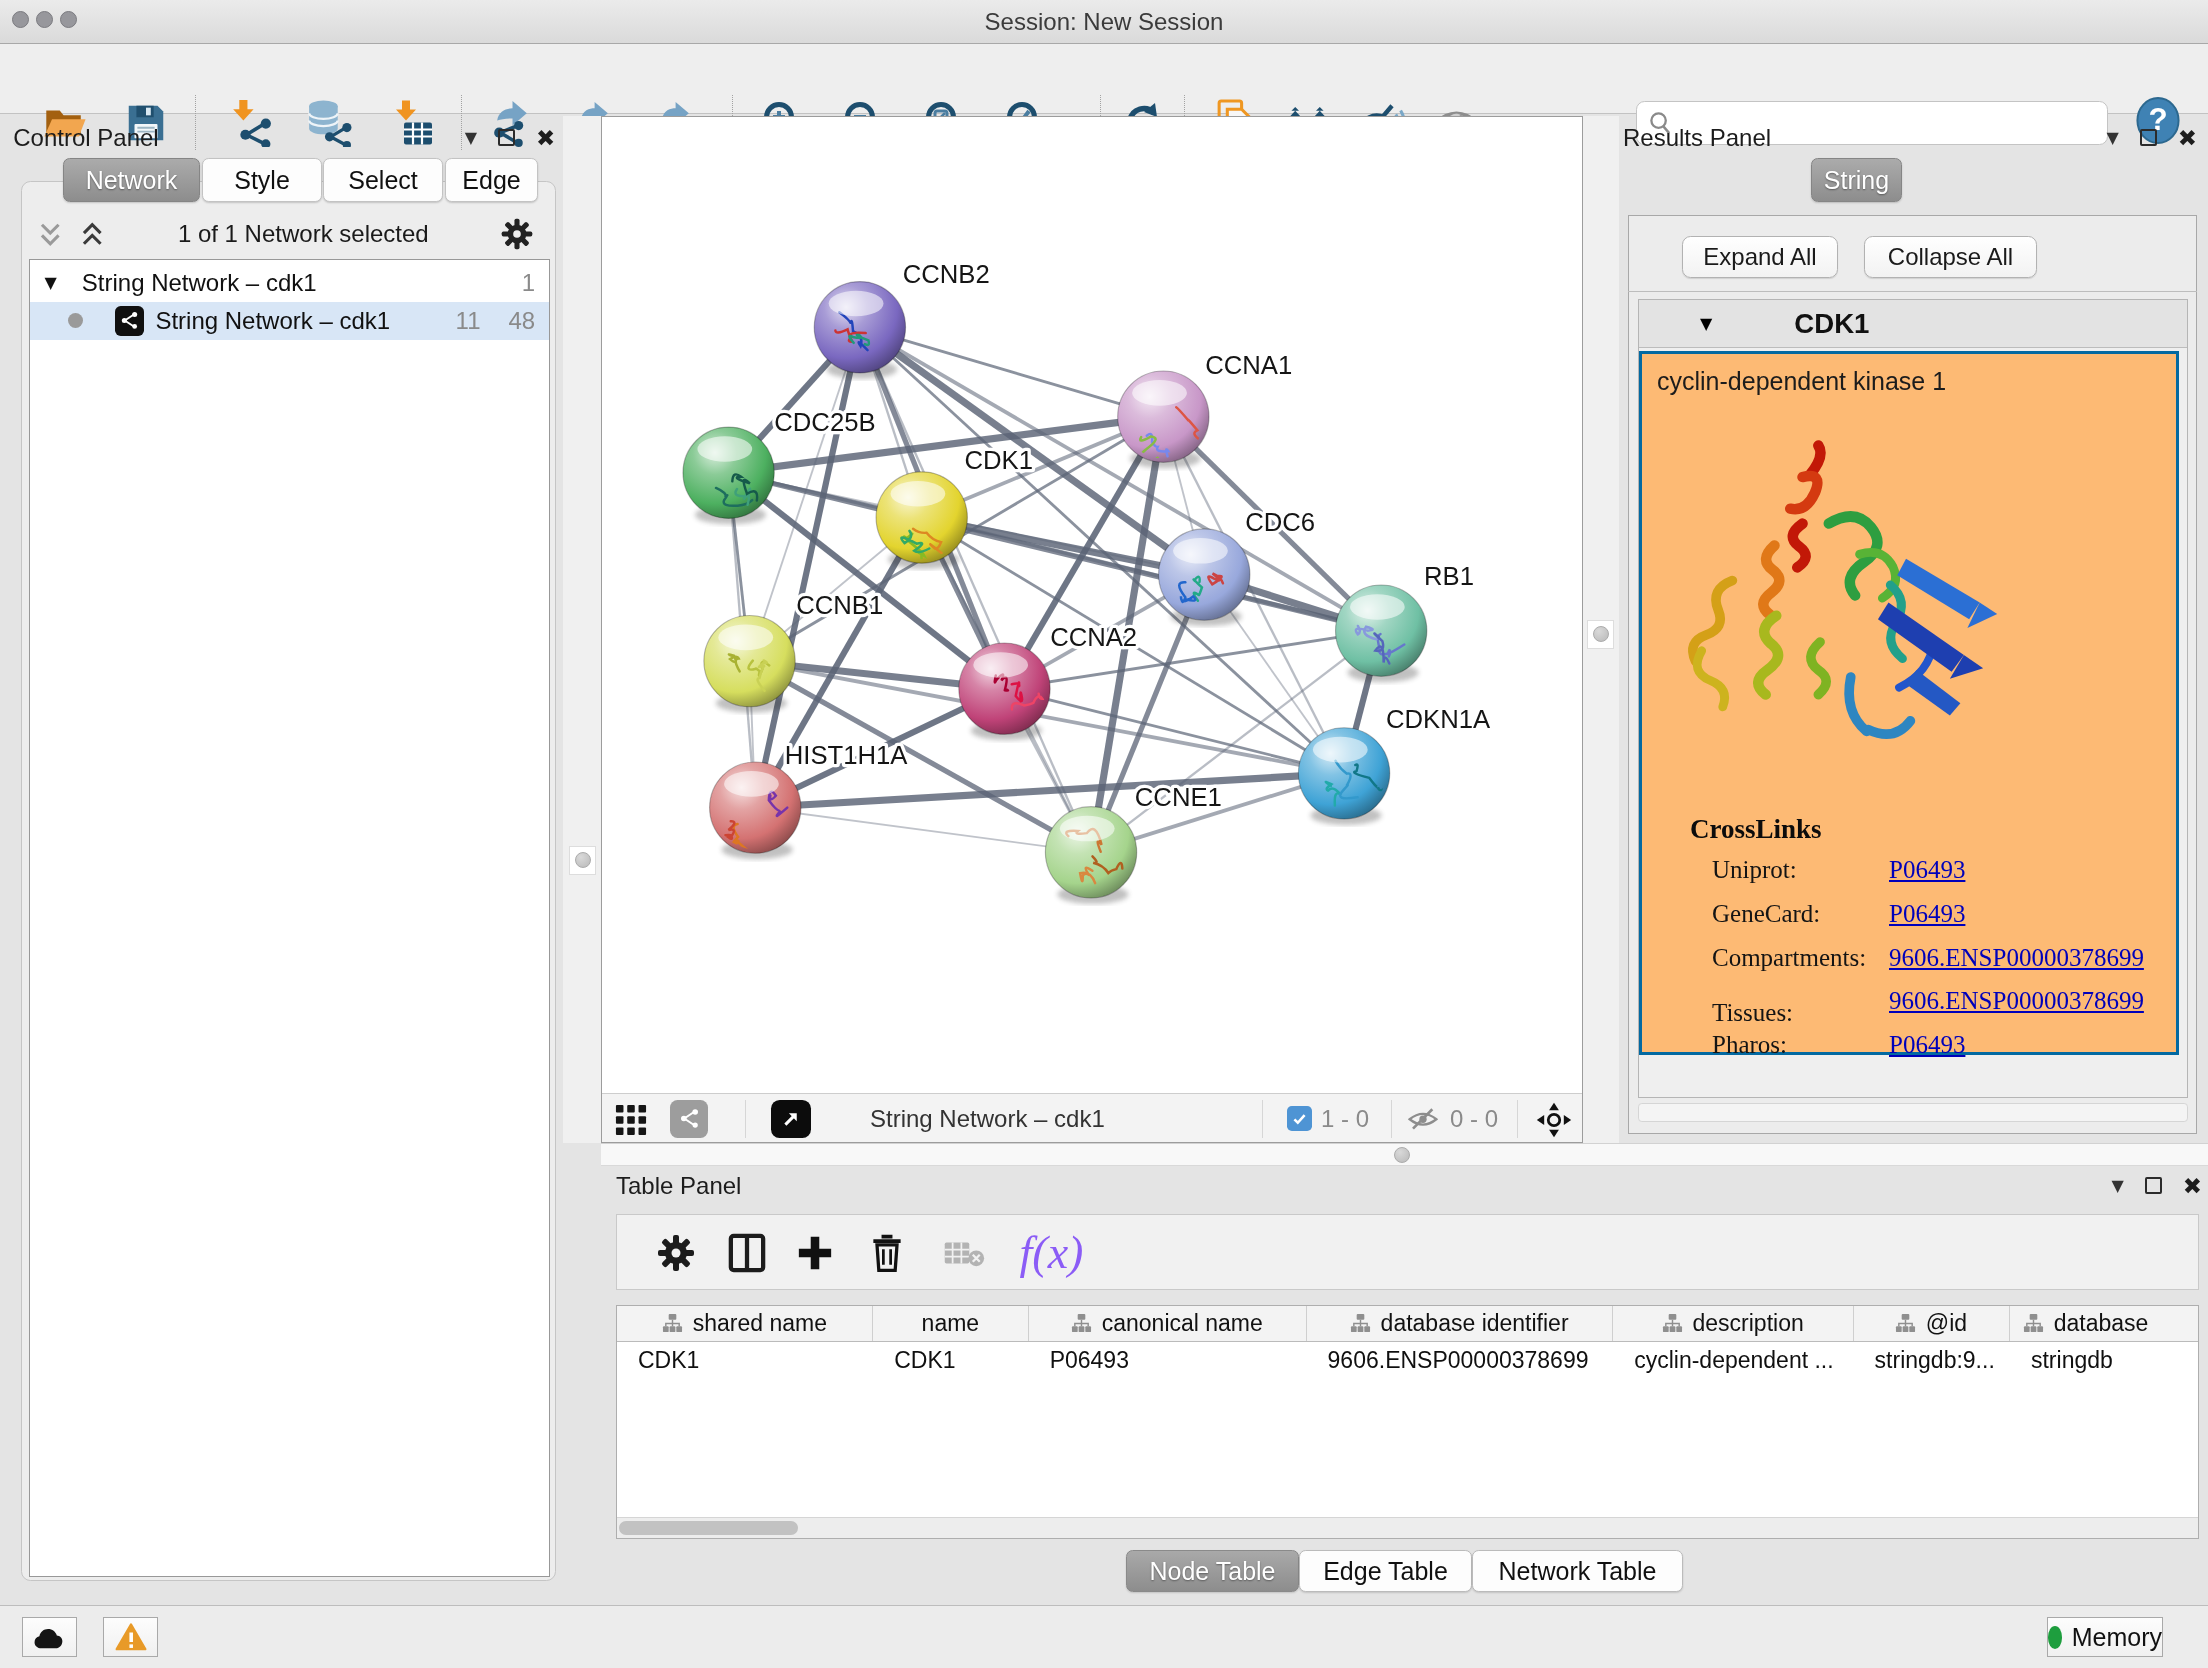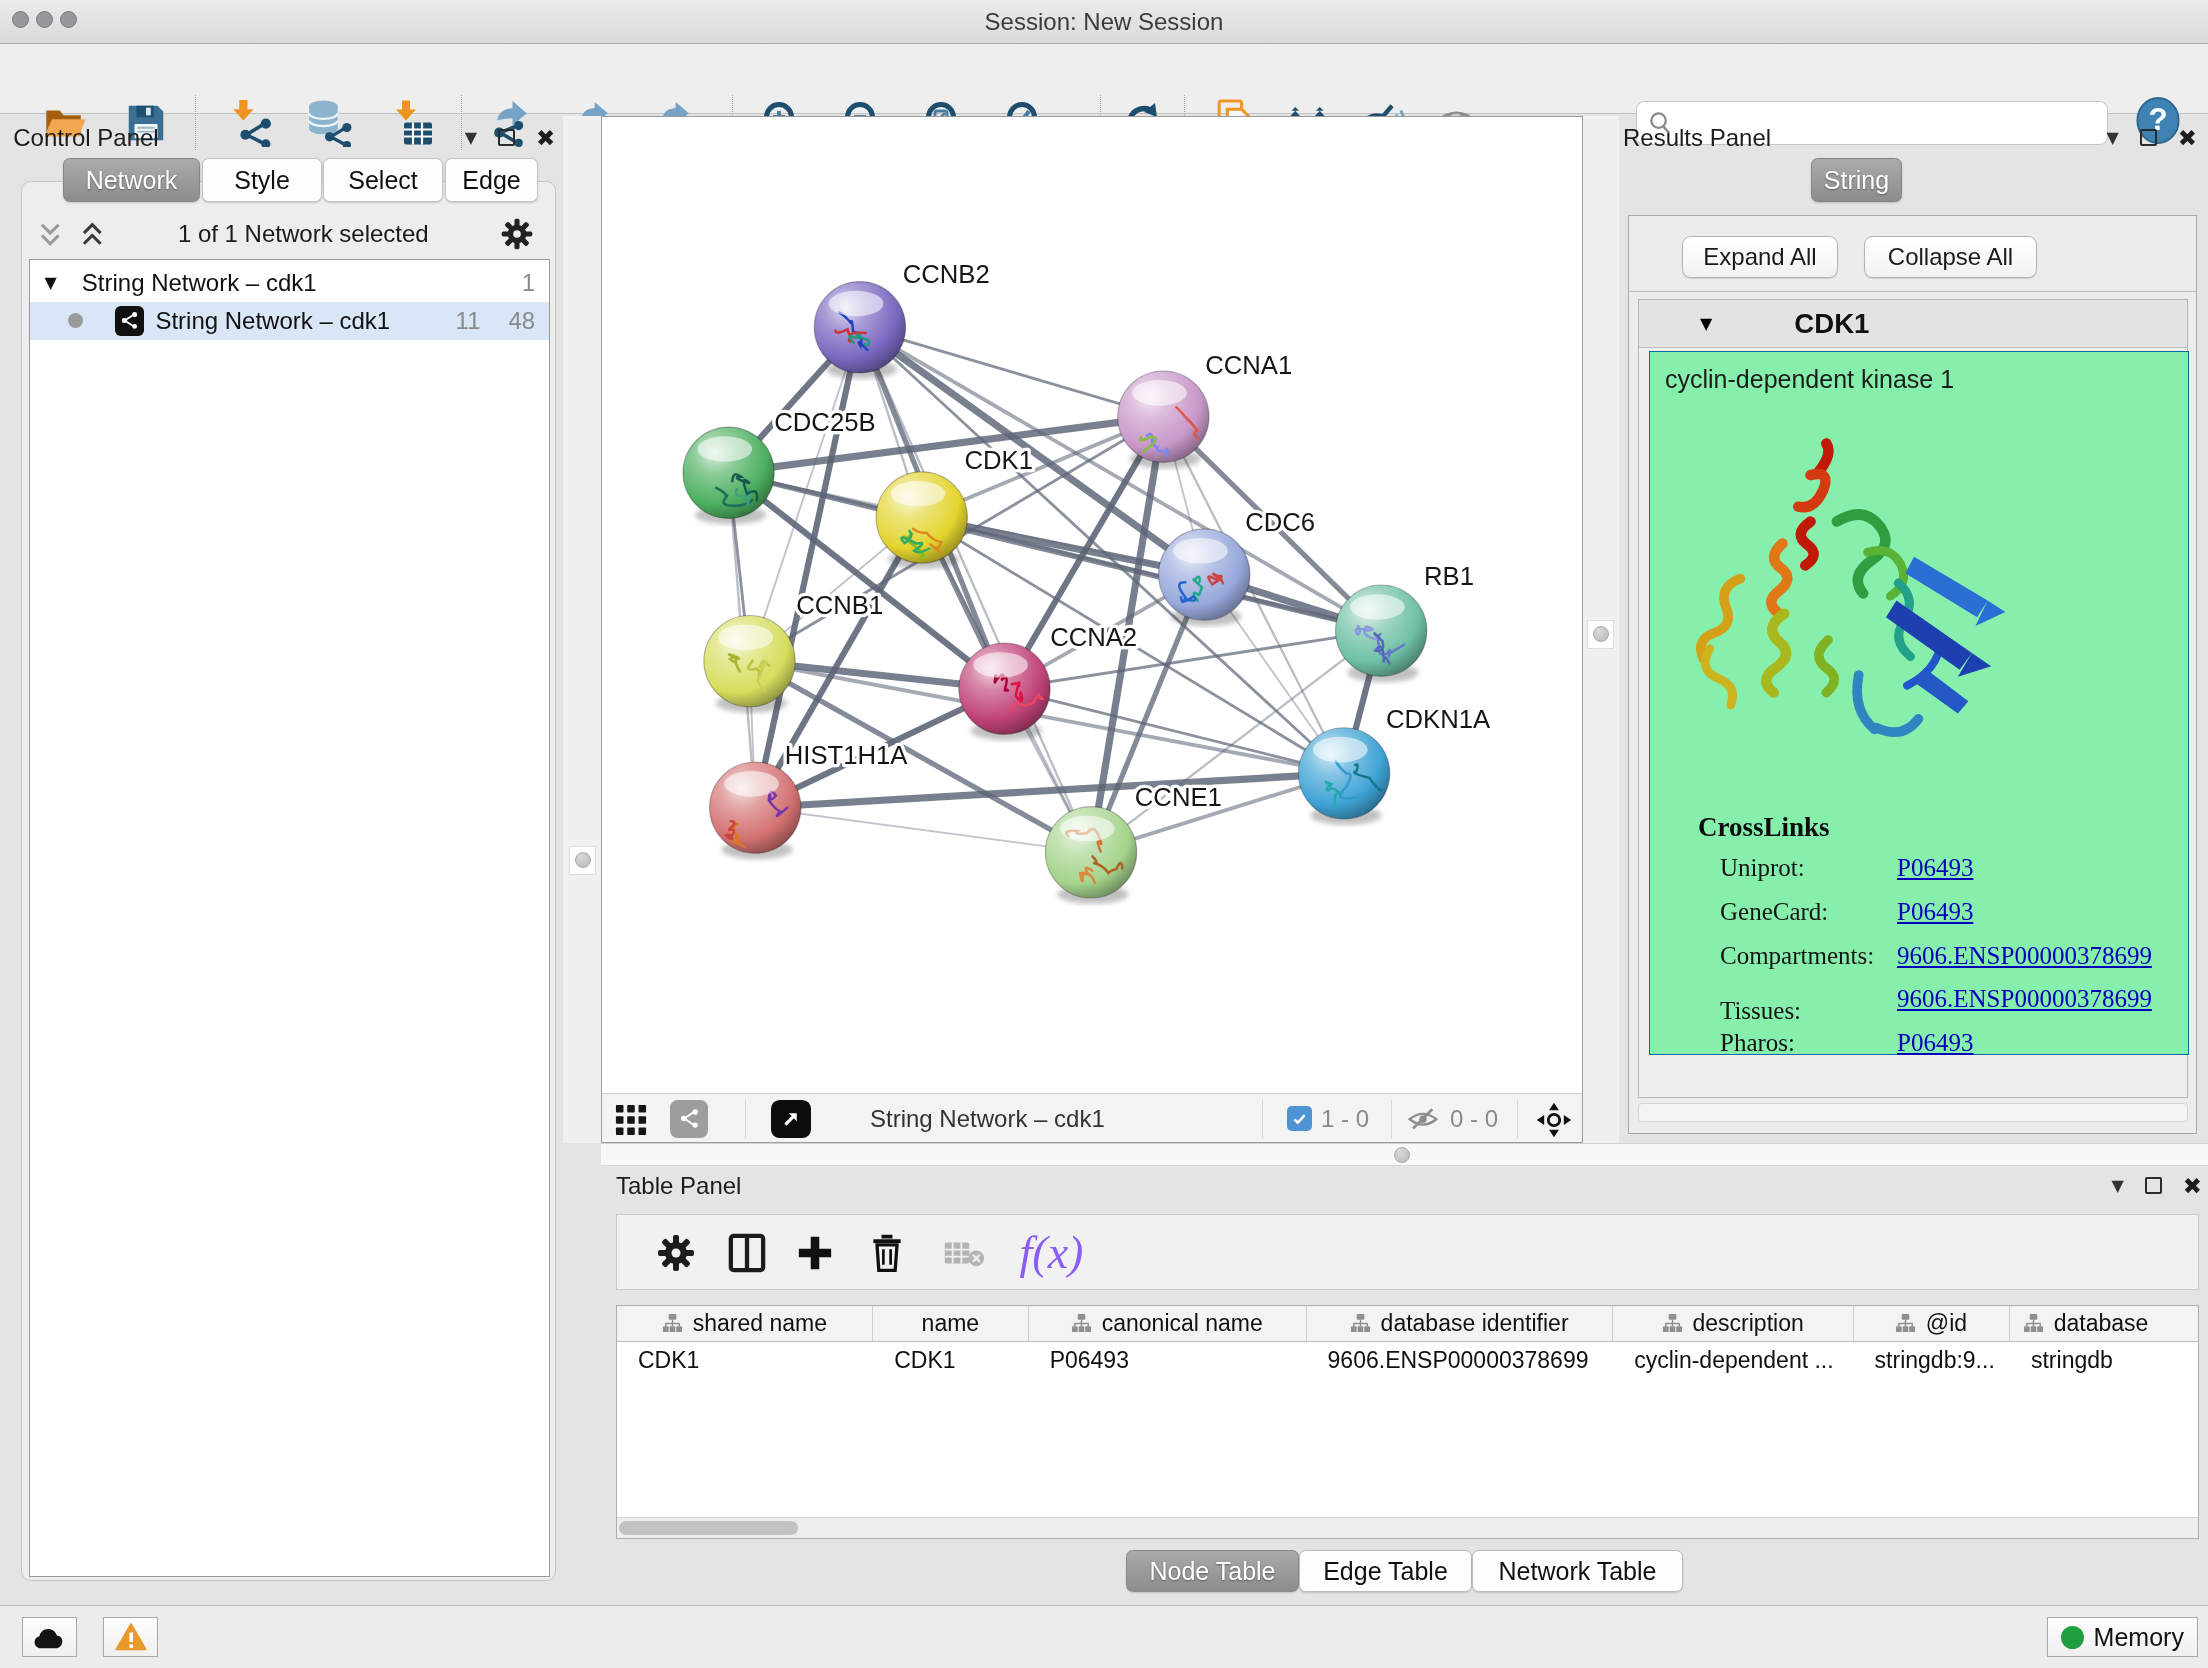--- a/index.html
+++ b/index.html
@@ -74,22 +74,22 @@
 
   
   .res-outer { left:1628px; top:215px; width:569px; height:919px; background:#ececec;
     border:1px solid #a8a8a8; }
   .btn { position:absolute; height:42px; background:linear-gradient(#ffffff,#f2f2f2);
     border:1px solid #b2b2b2; border-radius:8.6px; font-size:24px; color:#1a1a1a;
     display:flex; align-items:center; justify-content:center; box-shadow:0 1px 1px rgba(0,0,0,.12); }
   .res-sec { left:1638px; top:299px; width:550px; height:799px; border:1px solid #b5b5b5; background:#efefef; }
   .res-sec-head { position:absolute; left:0; top:0; width:100%; height:48px; background:#e3e3e3;
     border-bottom:1px solid #bcbcbc; display:flex; align-items:center; }
-  .res-content { position:absolute; left:10px; top:51px; width:540px; height:704px; background:#86efac;
-    border:1px solid #0369a1; }
+  .res-content { position:absolute; left:0; top:51px; width:540px; height:704px; background:#fdba74;
+    border:3px solid #0369a1; }
   .serif { font-family:"Liberation Serif", serif; }
   .xl-row { position:absolute; font-size:25px; }
   .xl-label { color:#141414; }
   .xl-link { color:#0000bb; text-decoration:underline; cursor:pointer; }
   .res-scroll { left:1638px; top:1103px; width:550px; height:19px; background:#f4f4f4;
     border:1px solid #d5d5d5; border-radius:3.8px; }
 
   
   .tp-toolbar { left:616px; top:1214px; width:1583px; height:76px; background:#f1f1f1;
     border:1px solid #c9c9c9; }
@@ -964,18 +964,18 @@
       <path d="M11 30c-5.5 0-9-3.6-9-8 0-3.9 2.6-7 6.3-7.7C9.5 8.6 14 5 19.5 5c5.4 0 10 3.5 11.3 8.4C34.8 13.7 38 16.8 38 20.8c0 4.8-3.7 9.2-8.6 9.2z" fill="#141414"></path>
       </svg>
     </span>
   <span class="bb-btn" style="left:103px; width:55px;">
     <svg width="32" height="28.5" viewBox="0 0 40 36">
       <path d="M20 2 38 33H2z" fill="#e89a28" stroke="#e89a28" stroke-width="3" stroke-linejoin="round"></path>
       <rect x="18" y="12" width="4.5" height="12" fill="#fff"></rect>
         <rect x="18" y="27" width="4.5" height="4.5" fill="#fff"></rect>
       </svg>
     </span>
-  <span class="bb-btn" style="left:2047px; width:151px;">
+  <span class="bb-btn" style="left:2047px; width:116px;">
     <span class="mem-dot"></span>
     <span class="mem-txt">Memory</span>
   </span>
 </div>
 
 
 </body></html>

